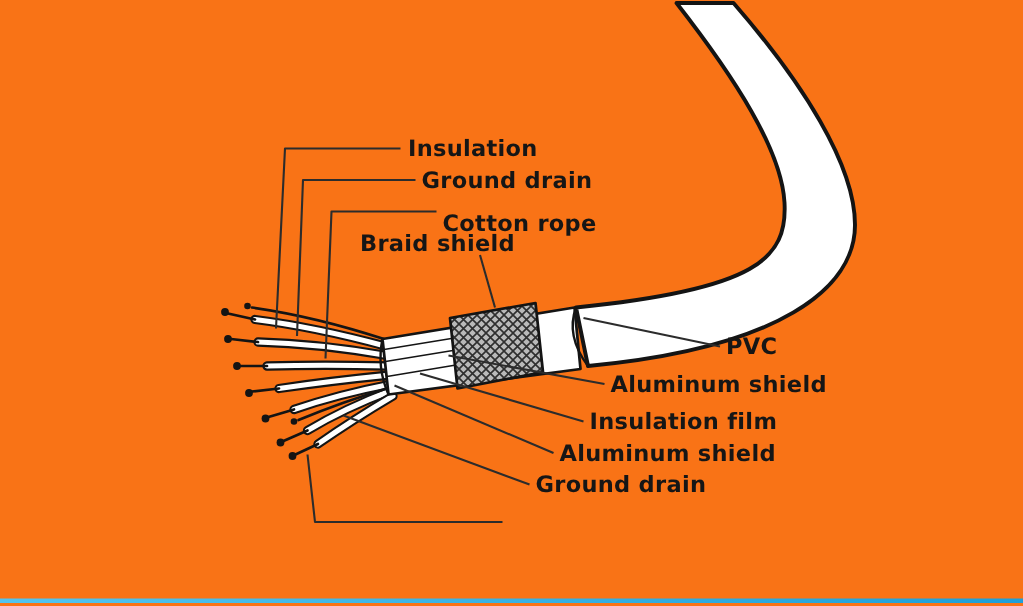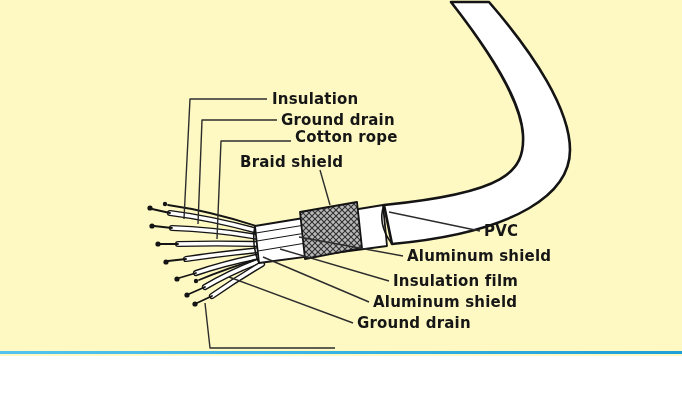--- a/index.html
+++ b/index.html
@@ -1,19 +1,19 @@
 <!DOCTYPE html>
 <html><head>
 <meta charset="utf-8">
 <style>
   html,body{margin:0;padding:0;background:#fff;}
   .stage{
     position:relative;
-    width:682px;height:356px;
-    background:#fef9c3;
+    width:682px;height:404px;
+    background:#f97316;
     overflow:hidden;
     font-family:"DejaVu Sans","Liberation Sans",sans-serif;
   }
   .art{position:absolute;left:0;top:0;}
   .label{
     position:absolute;
     font-size:15px;
     font-weight:700;
     color:#161616;
     white-space:nowrap;
@@ -125,21 +125,21 @@
       <polyline class="leader" points="403,256 299,237"></polyline>
       <polyline class="leader" points="389,281 280,249"></polyline>
       <polyline class="leader" points="369,302 263,257"></polyline>
       <polyline class="leader" points="353,323 229,277"></polyline>
       <polyline class="leader" points="335,348 210,348 205,303"></polyline>
     </g>
   </svg>
 
   <div class="label" style="left:272px;top:90px;">Insulation</div>
   <div class="label" style="left:281px;top:111px;">Ground drain</div>
-  <div class="label" style="left:295px;top:128px;">Cotton rope</div>
+  <div class="label" style="left:295px;top:140px;">Cotton rope</div>
   <div class="label" style="left:240px;top:153px;">Braid shield</div>
   <div class="label" style="left:484px;top:222px;text-align:center;">PVC</div>
   <div class="label" style="left:407px;top:247px;">Aluminum shield</div>
   <div class="label" style="left:393px;top:272px;">Insulation film</div>
   <div class="label" style="left:373px;top:293px;">Aluminum shield</div>
   <div class="label" style="left:357px;top:314px;">Ground drain</div>
 
   <div class="bottom-line"></div>
 </div>
 

